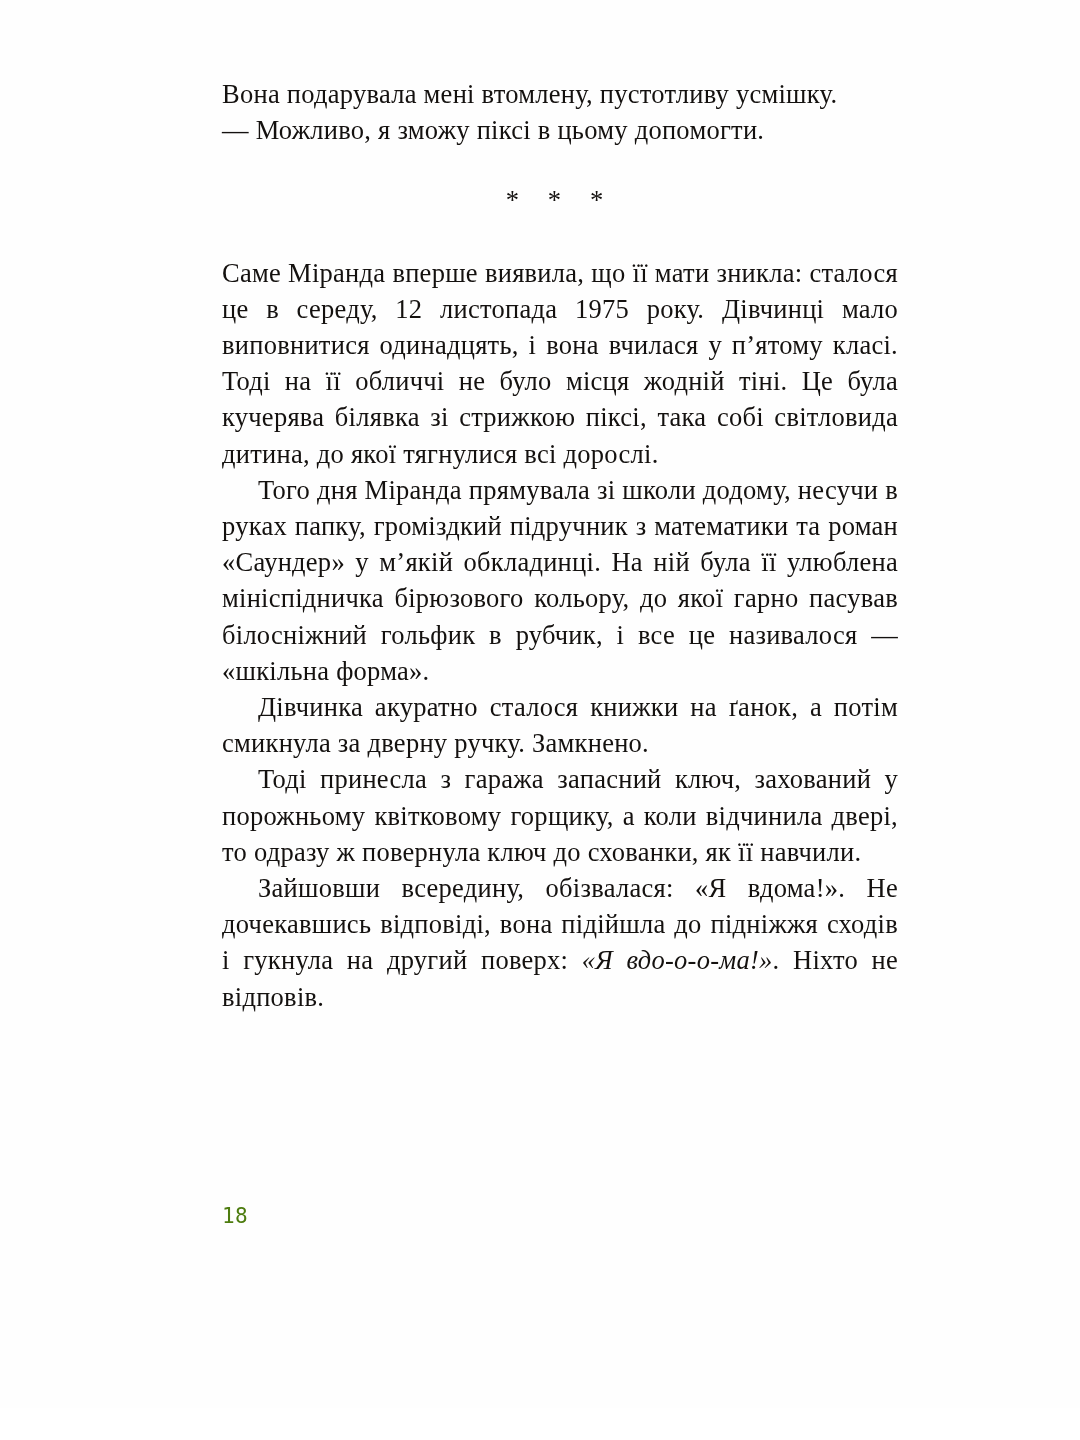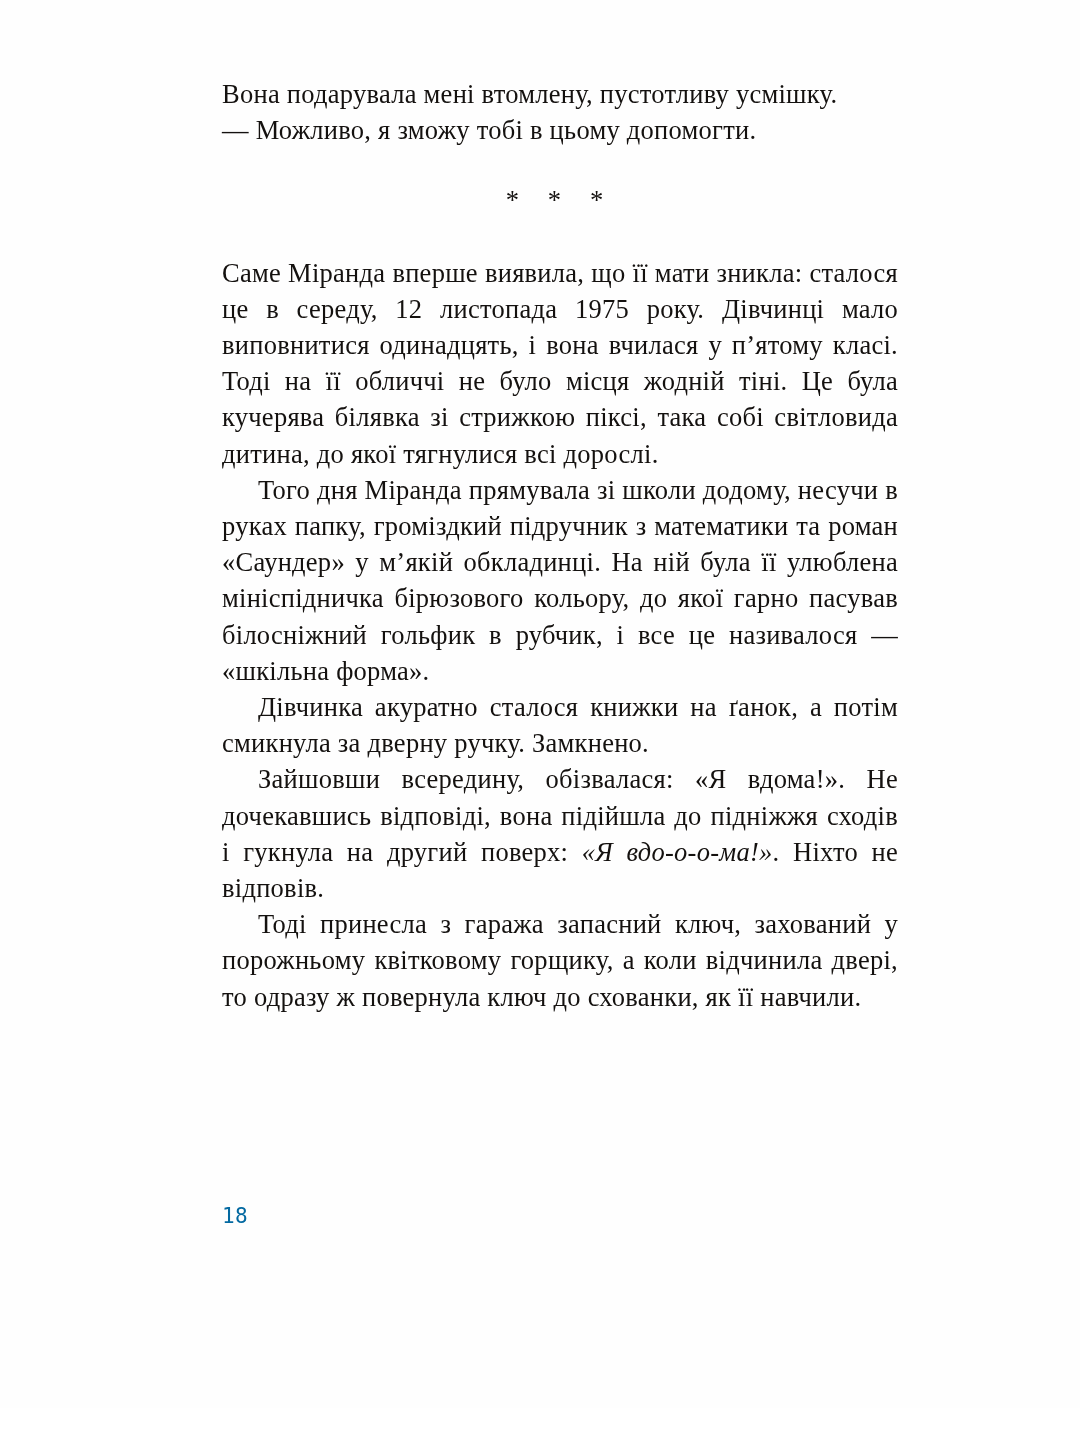--- a/index.html
+++ b/index.html
@@ -71,49 +71,49 @@
     font-style: italic;
   }
 
   .folio {
     position: absolute;
     left: 222px;
     top: 1203px;
     font-family: "DejaVu Sans Mono", "Liberation Mono", monospace;
     font-size: 21px;
     line-height: 26px;
-    color: #0369a1;
+    color: #4d7c0f;
     letter-spacing: 0.02em;
   }
 </style>
 </head>
 <body>
 
 <div class="page">
 
   <div class="text-column">
 
     <p class="para flush lastline-left">Вона подарувала мені втомлену, пустотливу усмішку.</p>
 
-    <p class="para flush lastline-left">— Можливо, я зможу тобі в цьому допомогти.</p>
+    <p class="para flush lastline-left">— Можливо, я зможу піксі в цьому допомогти.</p>
 
     <div class="gap-after-dialogue"></div>
 
     <p class="scene-break">* * *</p>
 
     <div class="gap-after-stars"></div>
 
     <p class="para">Саме Міранда вперше виявила, що її мати зникла: сталося це в середу, 12 листопада 1975 року. Дівчинці мало виповнитися одинадцять, і вона вчилася у п’ятому класі. Тоді на її обличчі не було місця жодній тіні. Це була кучерява білявка зі стрижкою піксі, така собі світловида дитина, до якої тягнулися всі дорослі.</p>
 
     <p class="para indent">Того дня Міранда прямувала зі школи додому, несучи в руках папку, громіздкий підручник з математики та роман «Саундер» у м’якій обкладинці. На ній була її улюблена мініспідничка бірюзового кольору, до якої гарно пасував білосніжний гольфик в рубчик, і все це називалося — «шкільна форма».</p>
 
 
     <p class="para indent">Дівчинка акуратно сталося книжки на ґанок, а потім смикнула за дверну ручку. Замкнено.</p>
 
+    <p class="para indent">Тоді принесла з гаража запасний ключ, захований у порожньому квітковому горщику, а коли відчинила двері, то одразу ж повернула ключ до схованки, як її навчили.</p>
+
     <p class="para indent"><span>Зайшовши всередину, обізвалася: «Я вдома!». Не дочекавшись відповіді, вона підійшла до підніжжя сходів і гукнула на другий поверх: </span><em class="italic-quote">«Я вдо-о-о-ма!»</em><span>. Ніхто не відповів.</span></p>
-
-    <p class="para indent">Тоді принесла з гаража запасний ключ, захований у порожньому квітковому горщику, а коли відчинила двері, то одразу ж повернула ключ до схованки, як її навчили.</p>
 
   </div>
 
   <div class="folio">18</div>
 
 </div>
 
 </body></html>

